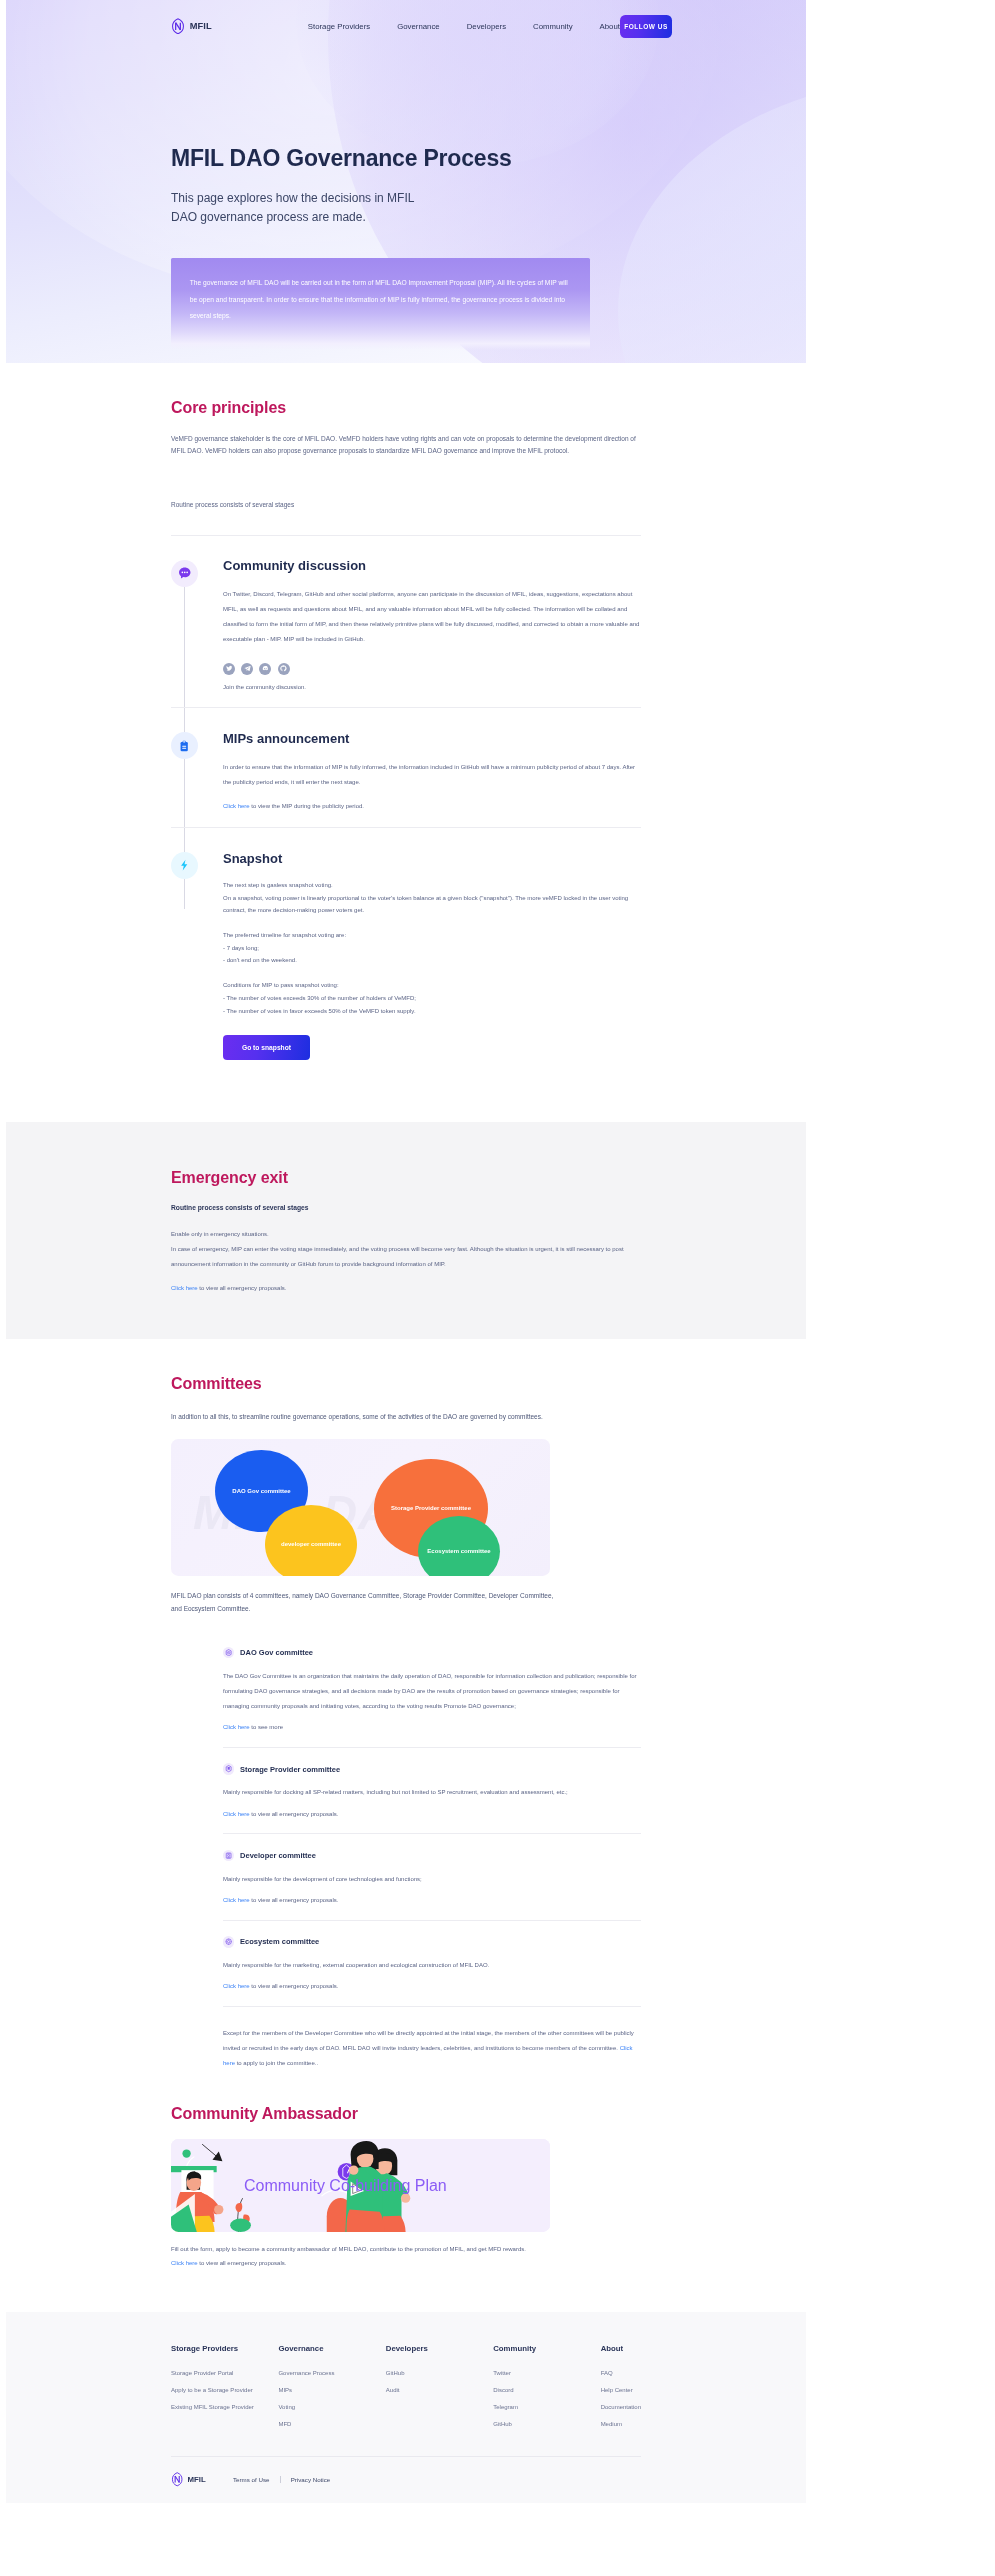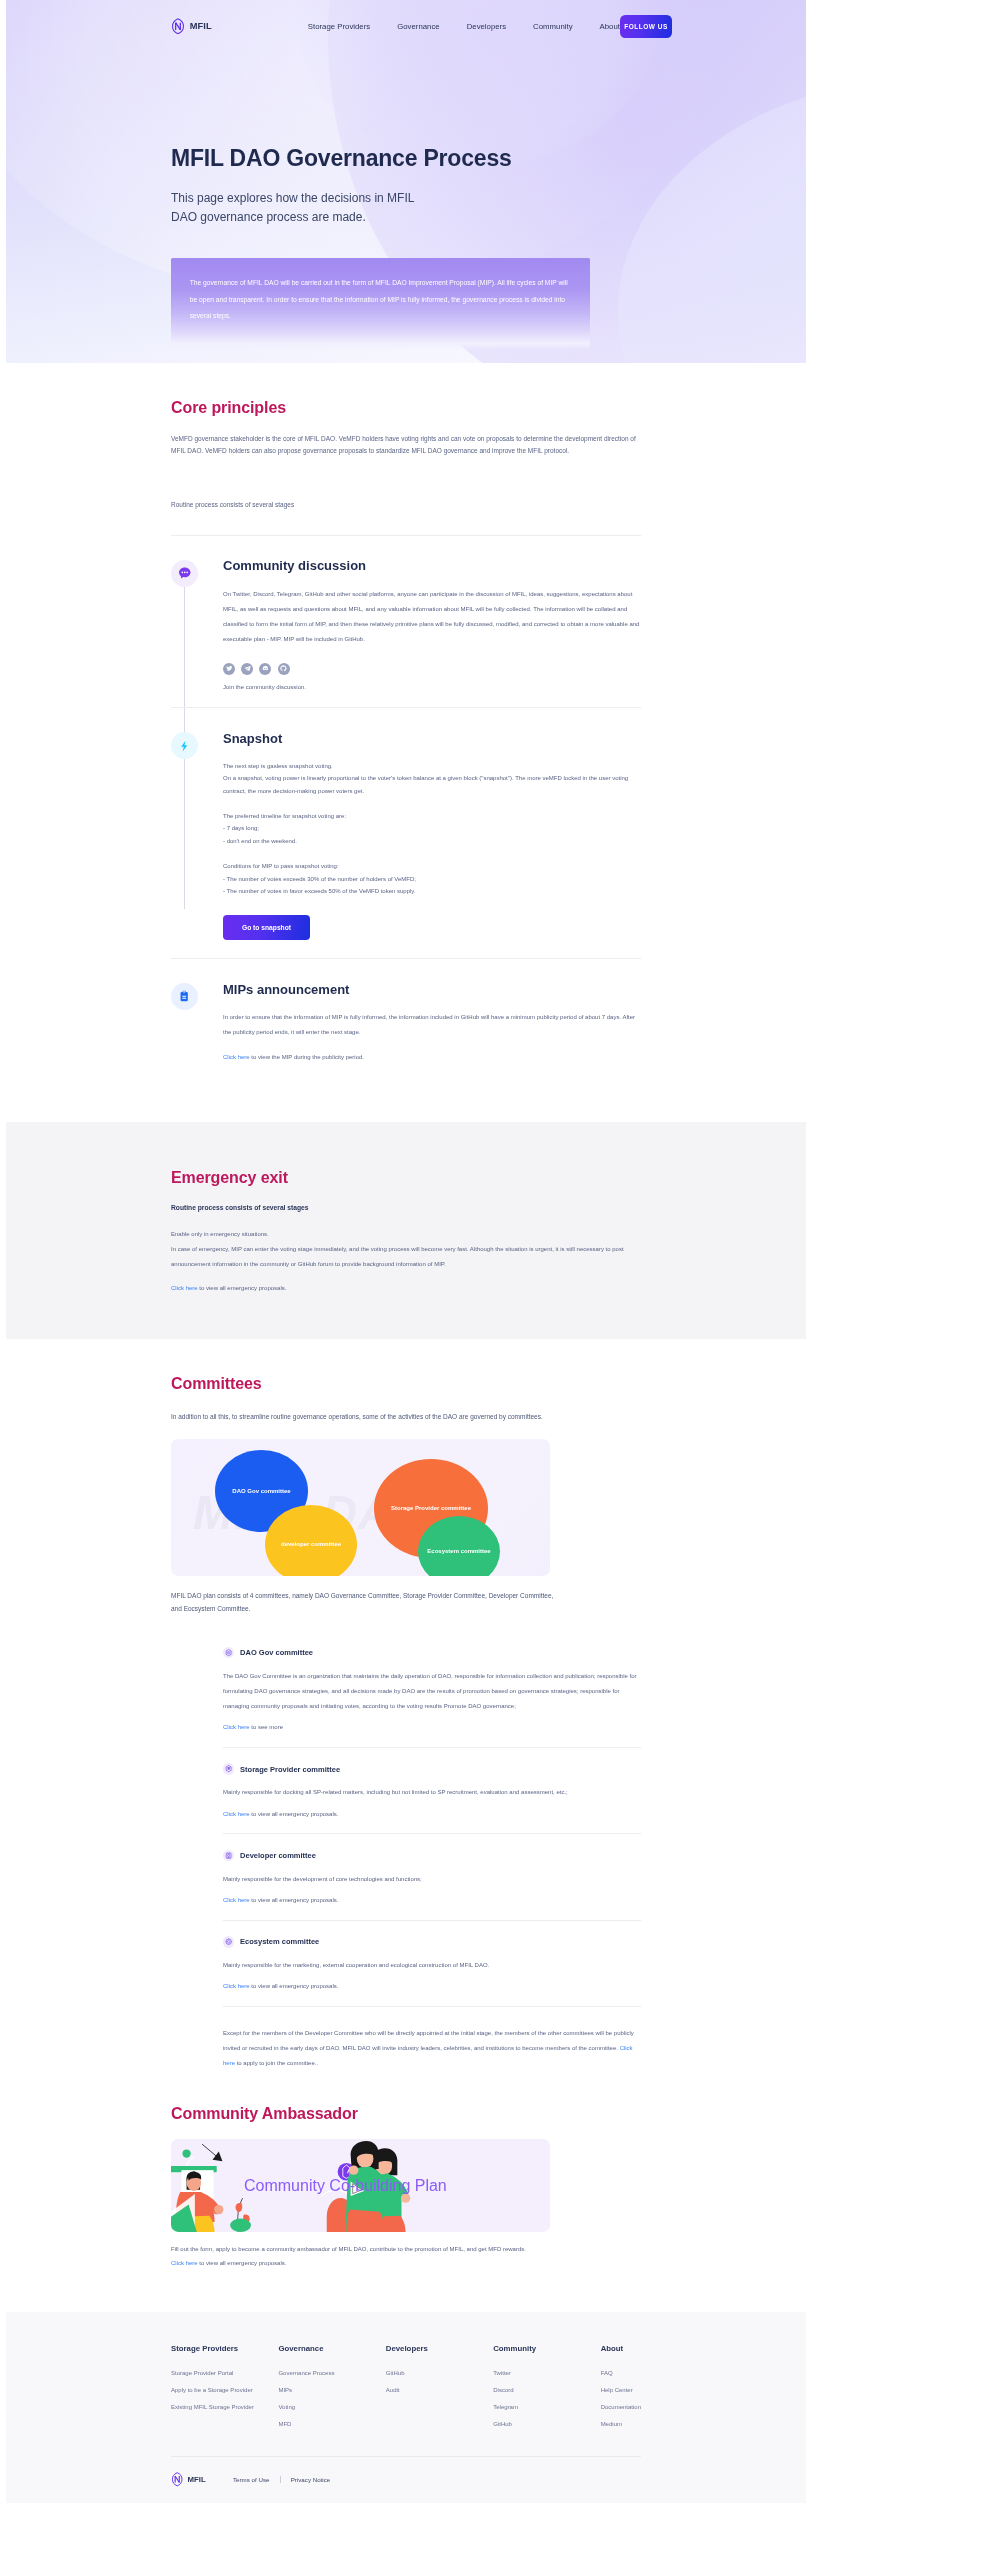--- a/index.html
+++ b/index.html
@@ -395,20 +395,42 @@
                   <path fill="#fff" d="M8 .7a7.3 7.3 0 0 0-2.3 14.24c.36.07.5-.16.5-.35v-1.24c-2.03.44-2.46-.98-2.46-.98-.33-.85-.81-1.07-.81-1.07-.67-.45.05-.44.05-.44.74.05 1.12.76 1.12.76.65 1.12 1.72.8 2.14.61.07-.48.26-.8.47-.99-1.62-.18-3.33-.81-3.33-3.6 0-.8.29-1.45.75-1.96-.07-.18-.33-.92.07-1.93 0 0 .62-.2 2.02.75a6.9 6.9 0 0 1 3.67 0c1.4-.95 2.01-.75 2.01-.75.4 1.01.15 1.75.08 1.93.47.51.75 1.16.75 1.96 0 2.8-1.71 3.42-3.34 3.6.26.23.5.68.5 1.38v2.04c0 .2.13.43.5.35A7.3 7.3 0 0 0 8 .7z"></path>
                 </svg>
             </span>
           </div>
           <div class="join-line">Join the community discussion.</div>
         </div>
       </div>
 
       <div class="step-row">
         <div class="step-icon-col">
+          <div class="step-bubble bubble-blue">
+            <svg width="12.4" height="12.4" viewBox="0 0 24 24">
+              <rect x="5" y="4" width="14" height="18" rx="2.5" fill="#1d6cf0"></rect>
+              <rect x="9" y="1.5" width="6" height="4.5" rx="1.3" fill="#1d6cf0"></rect>
+              <rect x="9.9" y="2.3" width="4.2" height="2.6" rx="0.8" fill="#e9f0ff"></rect>
+              <rect x="8" y="11" width="8" height="1.9" rx="0.9" fill="#ffffff"></rect>
+              <rect x="8" y="15.2" width="8" height="1.9" rx="0.9" fill="#ffffff"></rect>
+            </svg>
+          </div>
+        </div>
+        <div class="step-body">
+          <div class="step-title">MIPs announcement</div>
+          <div class="step-text">In order to ensure that the information of MIP is fully informed, the information included in GitHub will have a minimum publicity period of about 7 days. After the publicity period ends, it will enter the next stage.</div>
+          <div class="link-line">
+            <a class="link-a" href="#">Click here</a>
+            <span>to view the MIP during the publicity period.</span>
+          </div>
+        </div>
+      </div>
+
+      <div class="step-row">
+        <div class="step-icon-col">
           <div class="step-bubble bubble-cyan">
             <svg width="12.4" height="12.4" viewBox="0 0 24 24">
               <path d="M14.5 1.5 L6 13.2 L11.2 13.2 L9.2 22.5 L18 10.4 L12.6 10.4 Z" fill="#18c4fb"></path>
             </svg>
           </div>
         </div>
         <div class="step-body">
           <div class="step-title">Snapshot</div>
           <div class="step-text tight">
             <p>The next step is gasless snapshot voting.</p>
@@ -420,42 +442,20 @@
             <p>- don't end on the weekend.</p>
           </div>
           <div class="step-text tight gap-block">
             <p>Conditions for MIP to pass snapshot voting:</p>
             <p>- The number of votes exceeds 30% of the number of holders of VeMFD;</p>
             <p>- The number of votes in favor exceeds 50% of the VeMFD token supply.</p>
           </div>
           <button class="snap-btn">Go to snapshot</button>
         </div>
       </div>
-
-      <div class="step-row">
-        <div class="step-icon-col">
-          <div class="step-bubble bubble-blue">
-            <svg width="12.4" height="12.4" viewBox="0 0 24 24">
-              <rect x="5" y="4" width="14" height="18" rx="2.5" fill="#1d6cf0"></rect>
-              <rect x="9" y="1.5" width="6" height="4.5" rx="1.3" fill="#1d6cf0"></rect>
-              <rect x="9.9" y="2.3" width="4.2" height="2.6" rx="0.8" fill="#e9f0ff"></rect>
-              <rect x="8" y="11" width="8" height="1.9" rx="0.9" fill="#ffffff"></rect>
-              <rect x="8" y="15.2" width="8" height="1.9" rx="0.9" fill="#ffffff"></rect>
-            </svg>
-          </div>
-        </div>
-        <div class="step-body">
-          <div class="step-title">MIPs announcement</div>
-          <div class="step-text">In order to ensure that the information of MIP is fully informed, the information included in GitHub will have a minimum publicity period of about 7 days. After the publicity period ends, it will enter the next stage.</div>
-          <div class="link-line">
-            <a class="link-a" href="#">Click here</a>
-            <span>to view the MIP during the publicity period.</span>
-          </div>
-        </div>
-      </div>
     </div>
     <div style="height:45px"></div>
   </div>
 
   <div class="section sec-grey emergency">
     <h2 class="sec-title">Emergency exit</h2>
     <div class="sec-strong">Routine process consists of several stages</div>
     <div class="body">
       <p>Enable only in emergency situations.</p>
       <p>In case of emergency, MIP can enter the voting stage immediately, and the voting process will become very fast. Although the situation is urgent, it is still necessary to post announcement information in the community or GitHub forum to provide background information of MIP.</p>

